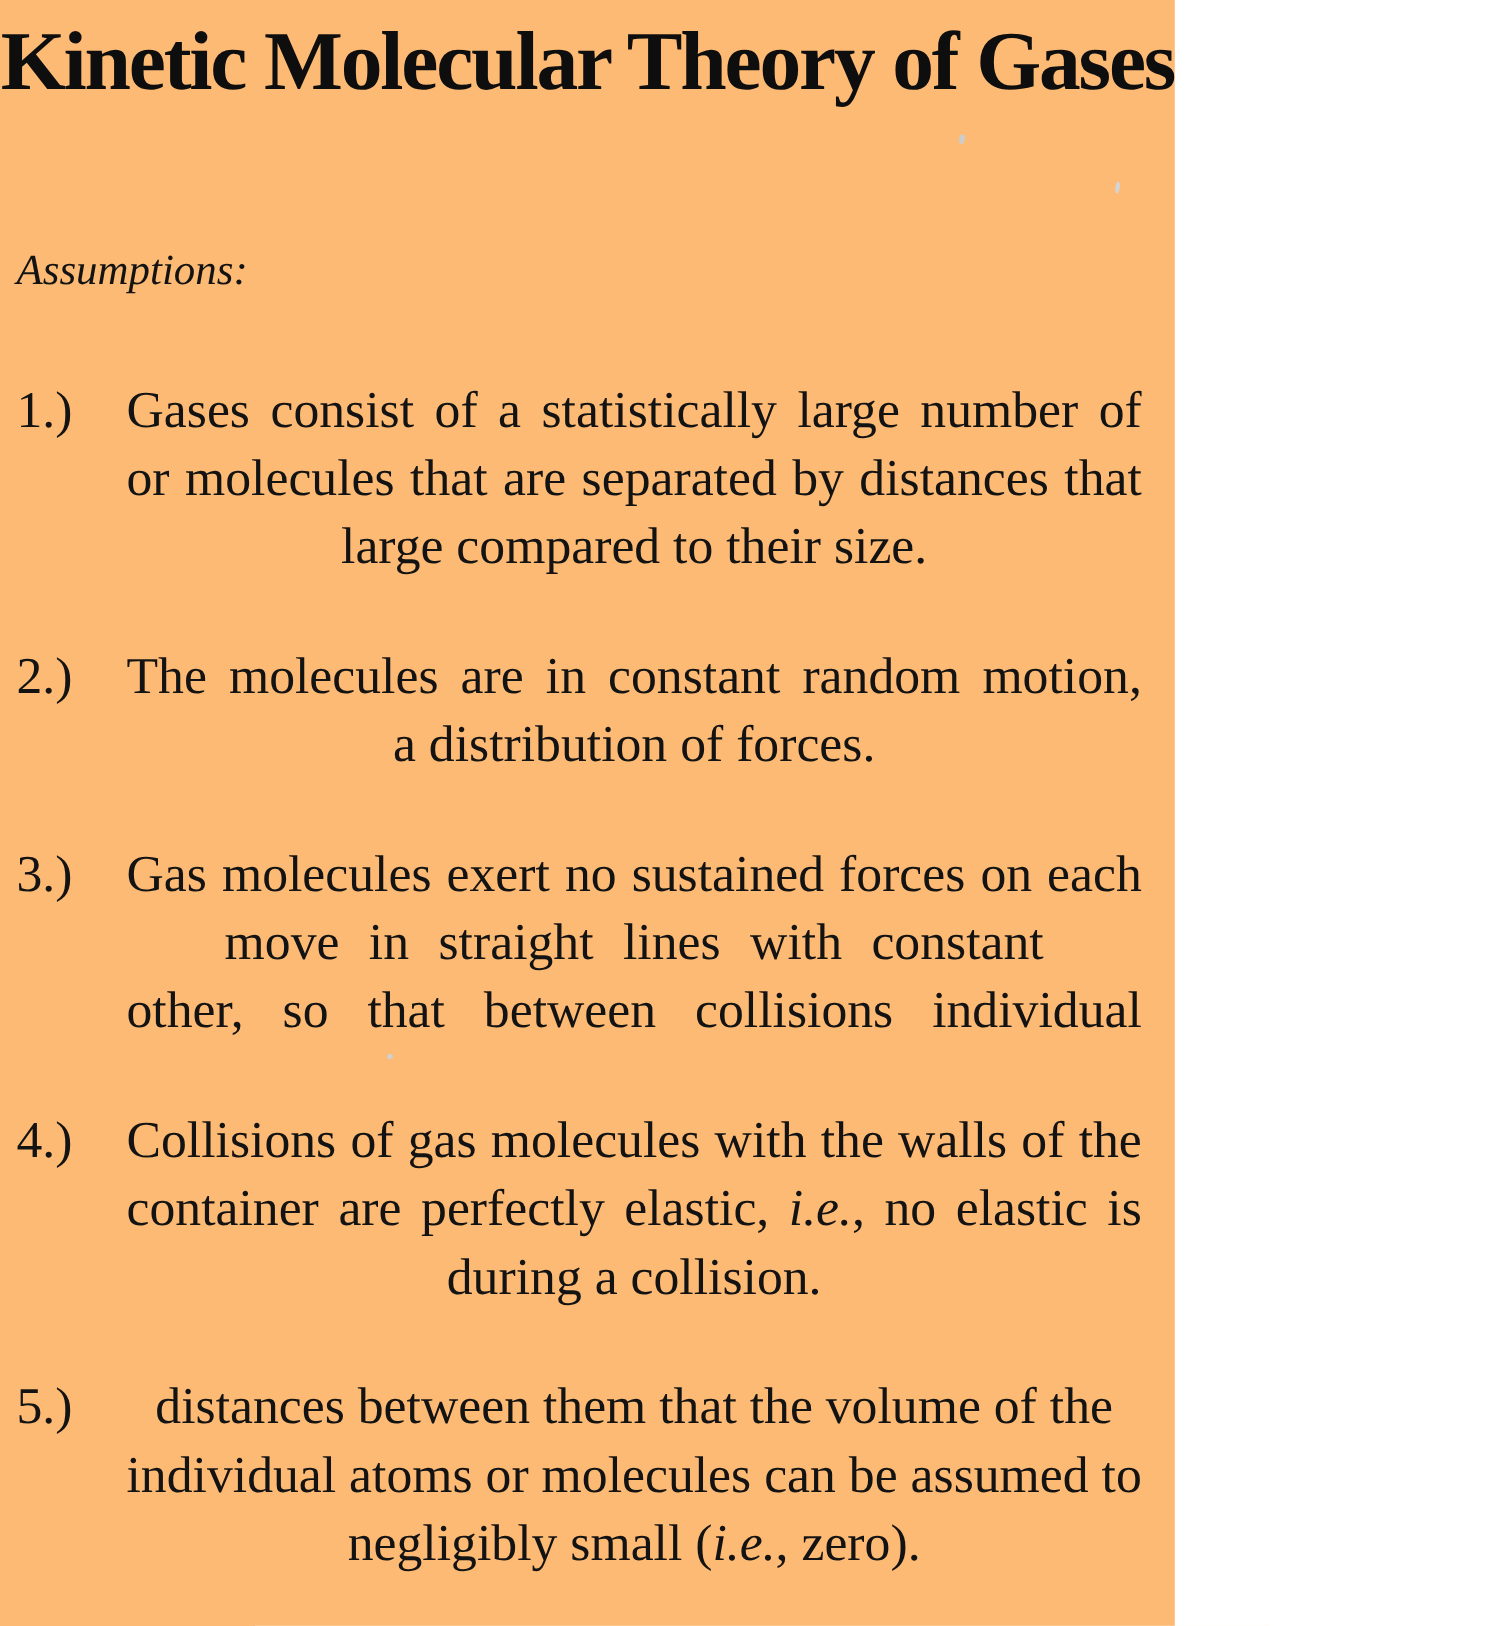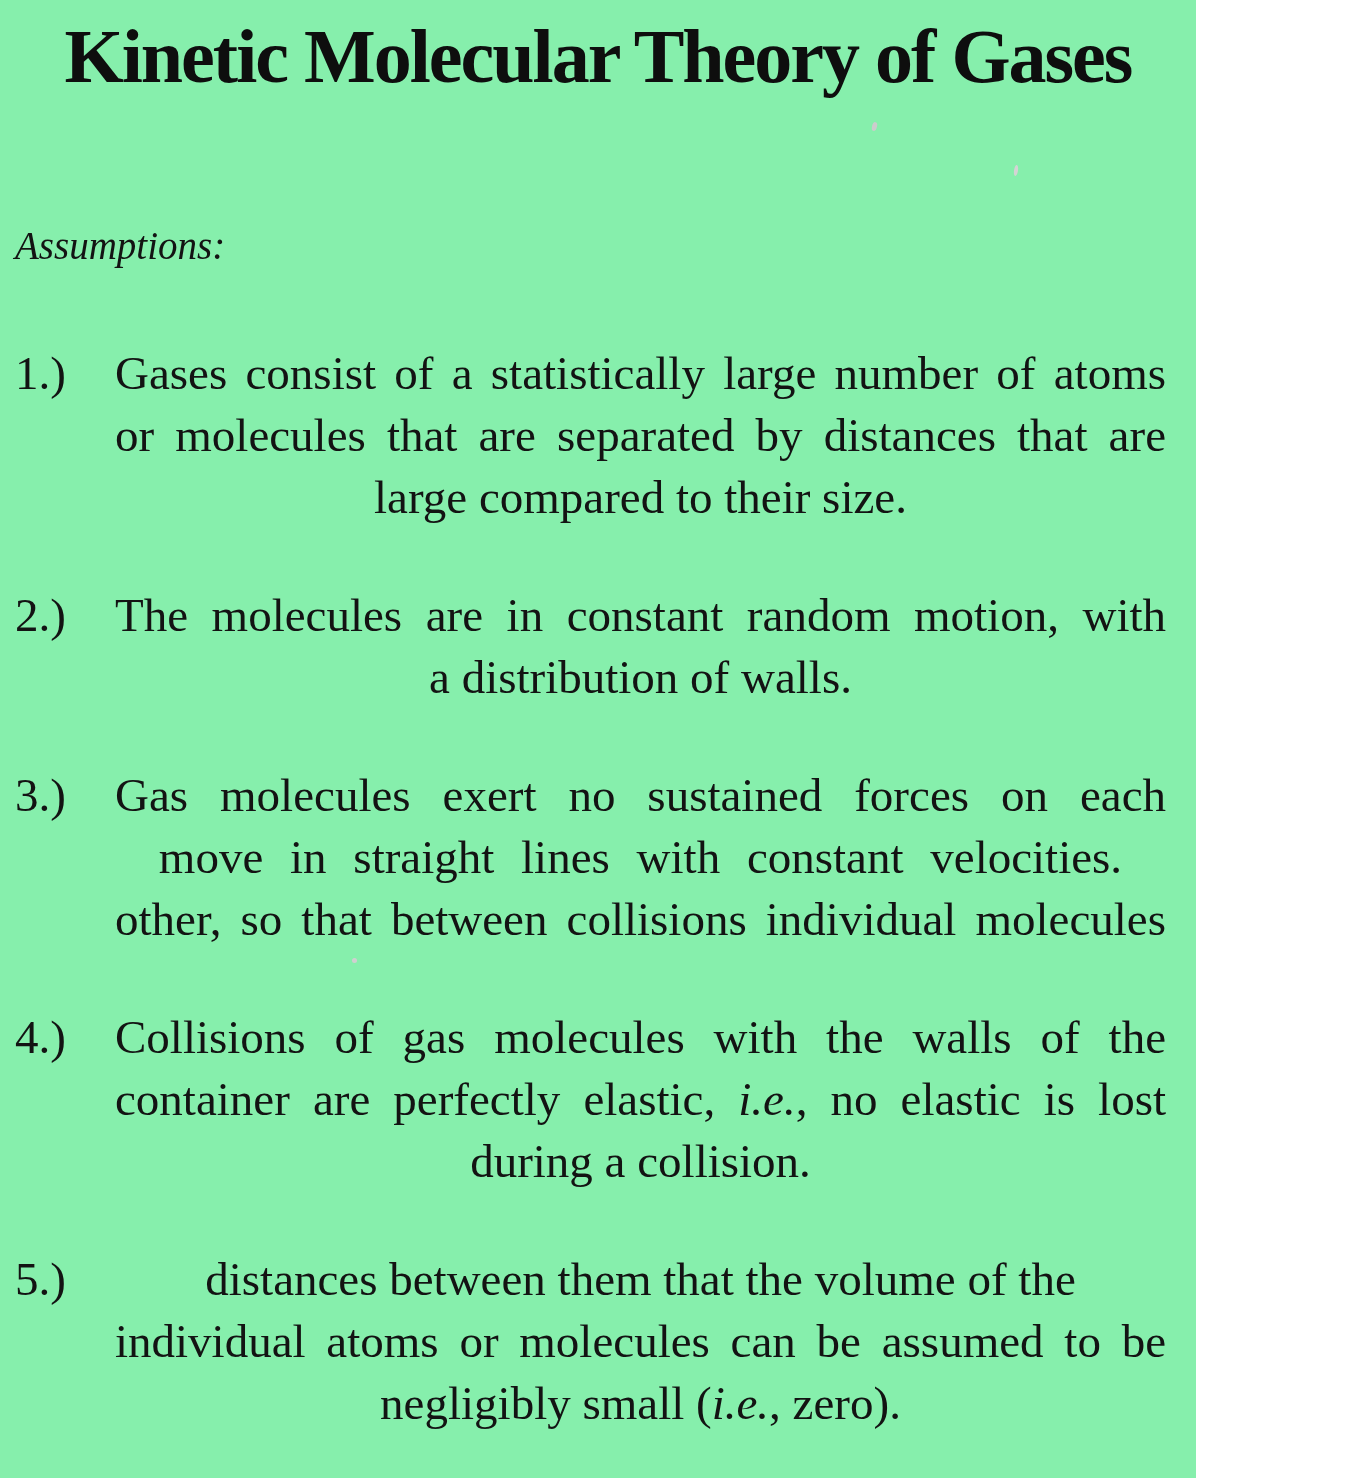--- a/index.html
+++ b/index.html
@@ -9,23 +9,23 @@
   }
   body {
     width: 1352px;
     height: 1478px;
     overflow: hidden;
     font-family: "Liberation Serif", serif;
     color: #131313;
   }
   .page {
     position: relative;
-    width: 1196px;
+    width: 1068px;
     height: 1478px;
-    background: #86efac;
+    background: #fdba74;
   }
   .title {
     margin: 0;
     padding-top: 12px;
     text-align: center;
     font-size: 76px;
     font-weight: bold;
     letter-spacing: -2px;
     line-height: 88px;
     color: #0e0e0e;
@@ -94,21 +94,21 @@
         <div class="line fill">Gases consist of a statistically large number of atoms</div>
         <div class="line fill">or molecules that are separated by distances that are</div>
         <div class="line">large compared to their size.</div>
       </div>
     </div>
 
     <div class="item">
       <div class="num">2.)</div>
       <div class="body">
         <div class="line fill">The molecules are in constant random motion, with</div>
-        <div class="line">a distribution of walls.</div>
+        <div class="line">a distribution of forces.</div>
       </div>
     </div>
 
     <div class="item">
       <div class="num">3.)</div>
       <div class="body">
         <div class="line fill">Gas molecules exert no sustained forces on each</div>
         <div class="line loose">move in straight lines with constant velocities.</div>
         <div class="line fill">other, so that between collisions individual molecules</div>
       </div>

